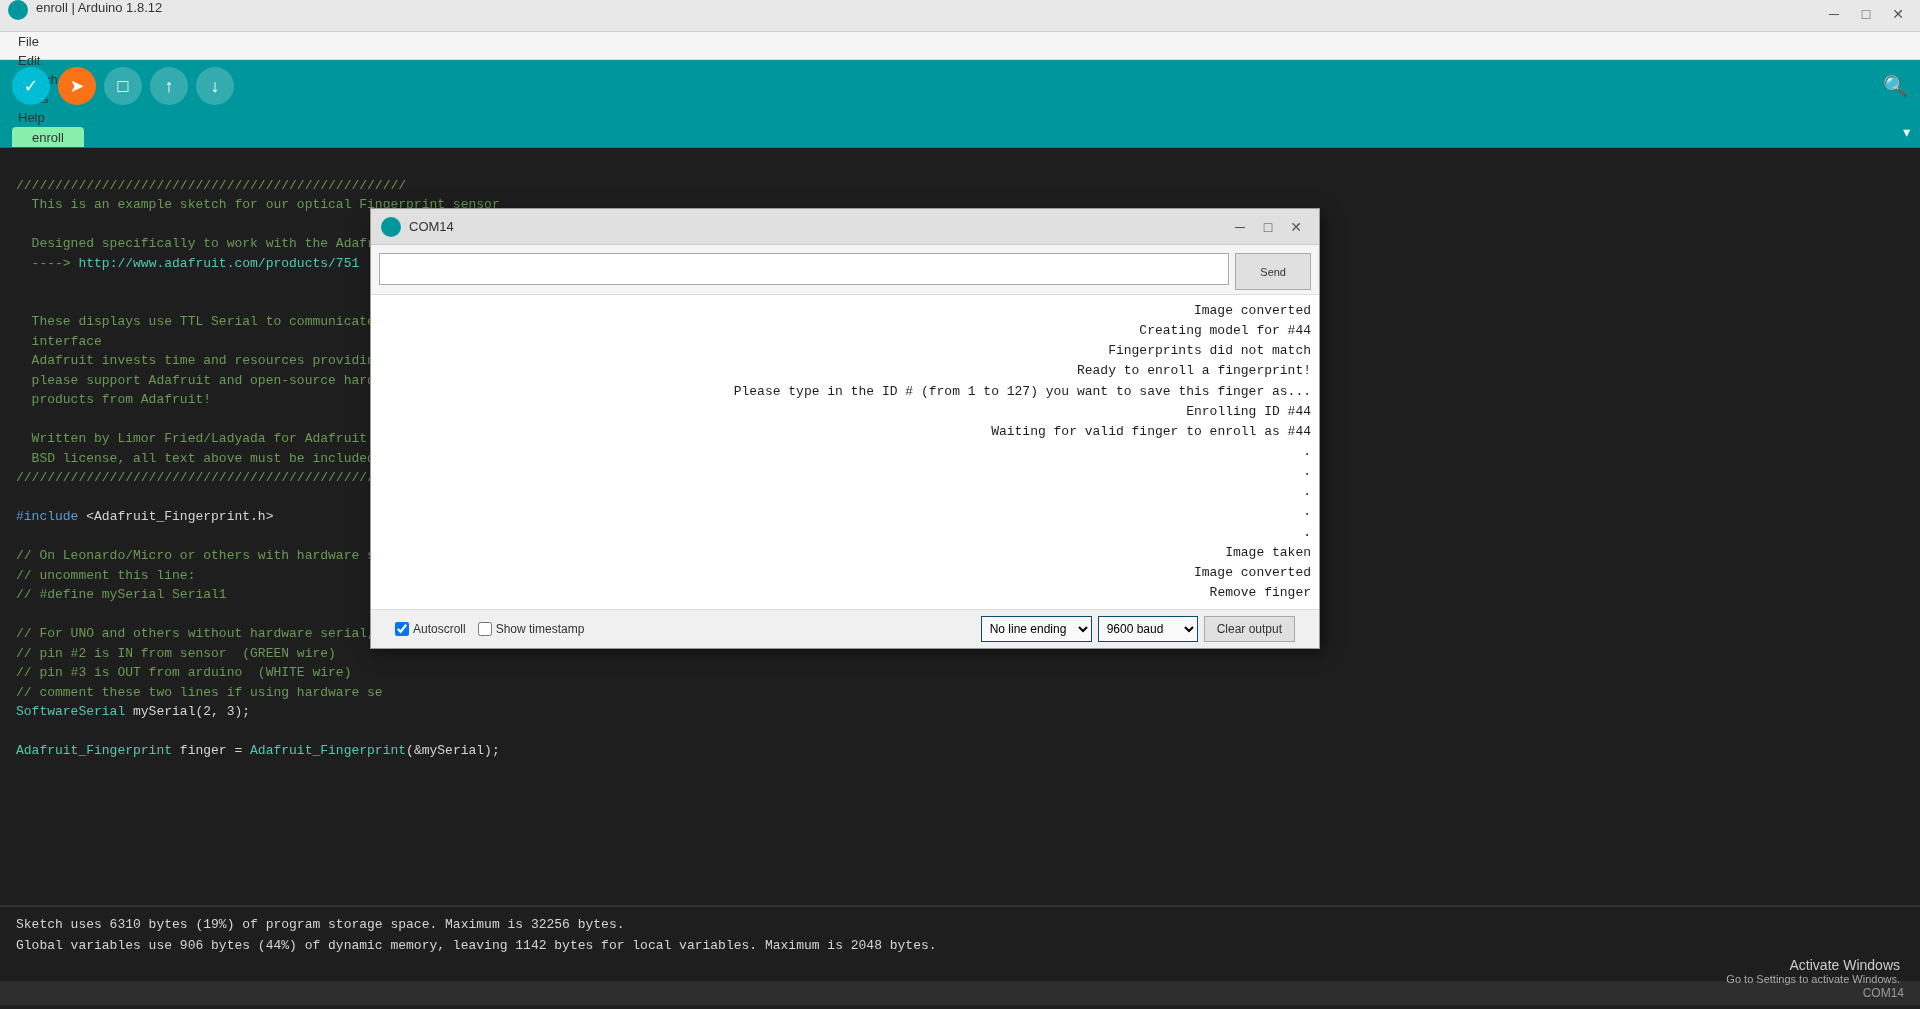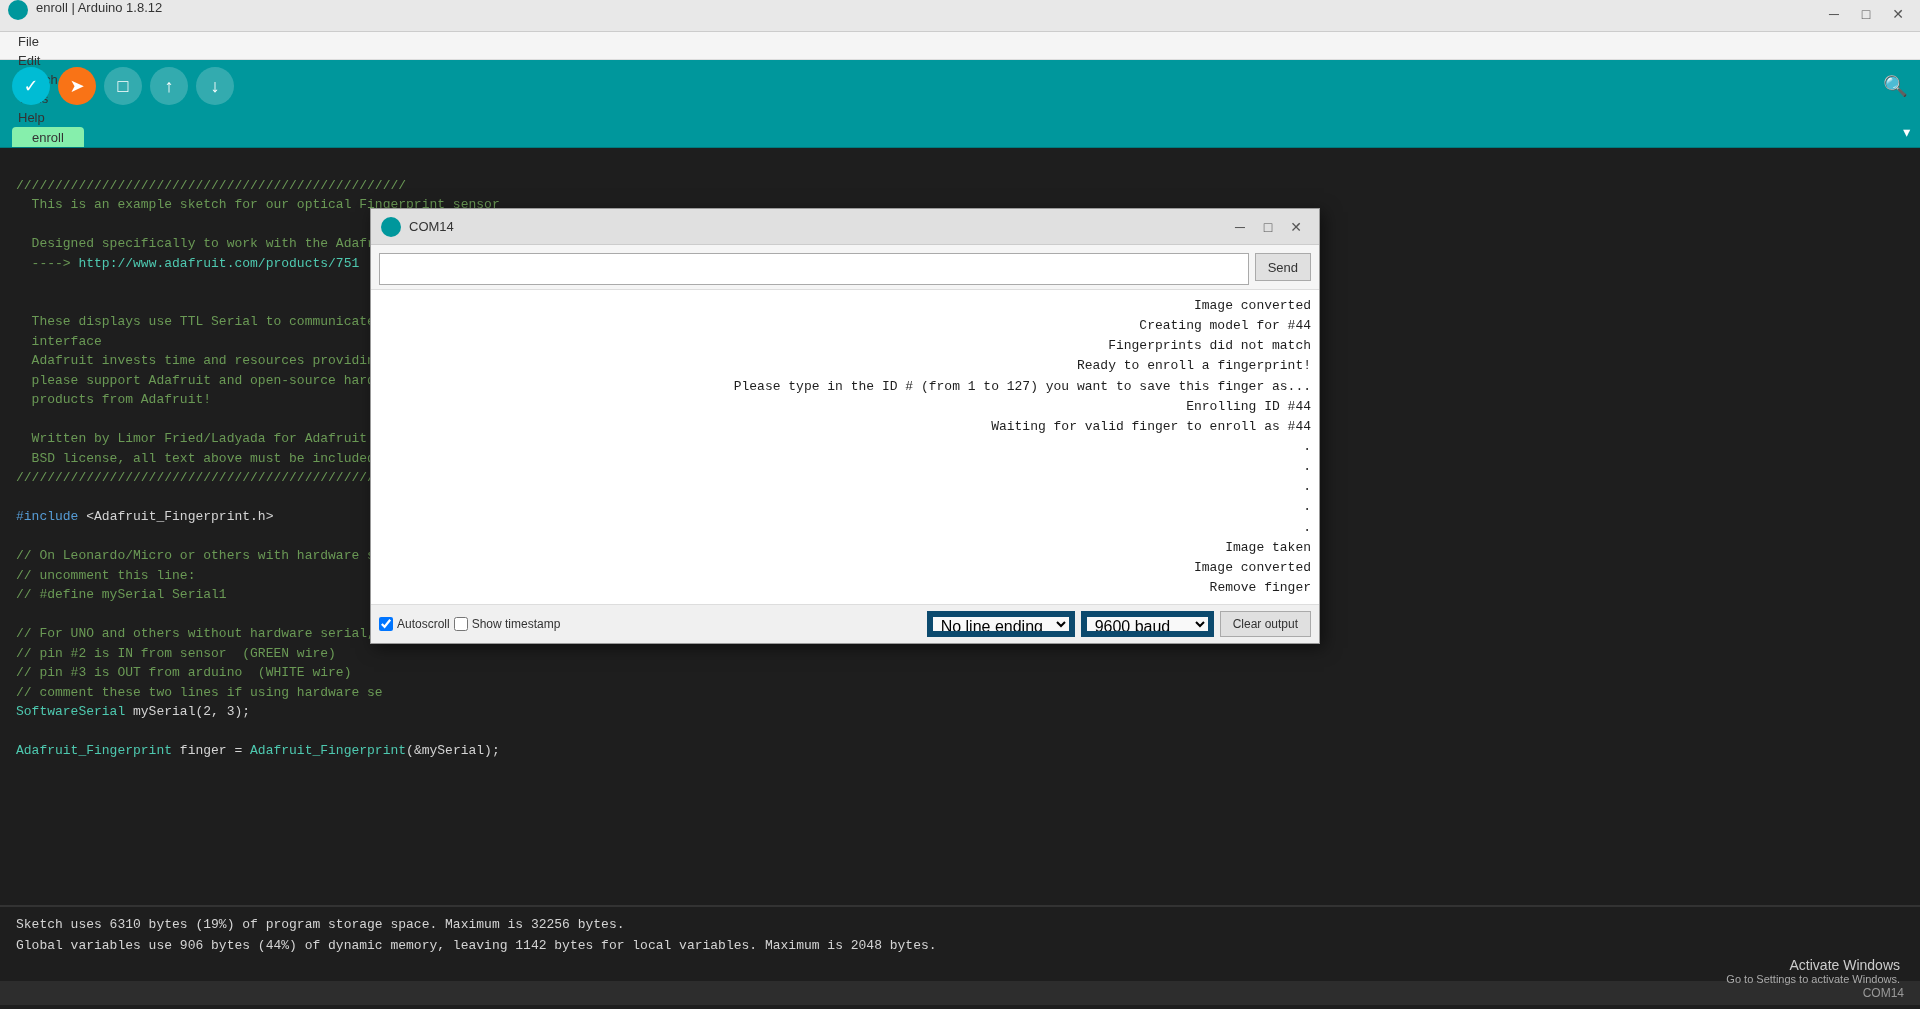--- a/index.html
+++ b/index.html
@@ -253,27 +253,27 @@
       flex: 1;
       height: 32px;
       border: 1px solid #aaa;
       background: white;
       padding: 0 6px;
       font-family: 'Courier New', Courier, monospace;
       font-size: 13px;
       outline: none;
     }
     .dialog-send-btn {
-      height: 28px;
-      padding: 0 12px;
+      height: 37px;
+      padding: 0 24px;
       background: #e0e0e0;
       border: 1px solid #aaa;
       cursor: pointer;
       font-family: Arial, sans-serif;
-      font-size: 13px;
+      font-size: 11px;
       color: #333;
     }
 
     
     .dialog-output {
       background: white;
       flex: 1;
       height: 280px;
       overflow-y: auto;
       overflow-x: hidden;
@@ -282,24 +282,24 @@
       font-size: 13px;
       color: #1e1e1e;
       line-height: 1.55;
       position: relative;
     }
 
     
     .dialog-controls {
       display: flex;
       align-items: center;
-      padding: 6px 8px;
+      padding: 6px 24px;
       background: #f0f0f0;
       border-top: 1px solid #ddd;
-      gap: 4px;
+      gap: 12px;
       font-family: Arial, sans-serif;
       font-size: 12px;
       color: #333;
     }
     .dialog-checkbox-label {
       display: flex;
       align-items: center;
       gap: 4px;
       cursor: pointer;
     }
@@ -309,23 +309,23 @@
       cursor: pointer;
     }
     .dialog-controls-right {
       margin-left: auto;
       display: flex;
       align-items: center;
       gap: 6px;
     }
     .dialog-select {
       height: 26px;
-      border: 6px solid #0c4a6e;
+      border: 1px solid #0c4a6e;
       background: #f9f9f9;
-      font-size: 16px;
+      font-size: 12px;
       padding: 0 4px;
       cursor: pointer;
       font-family: Arial, sans-serif;
     }
     .dialog-clear-btn {
       height: 26px;
       padding: 0 12px;
       background: #e0e0e0;
       border: 1px solid #aaa;
       cursor: pointer;

